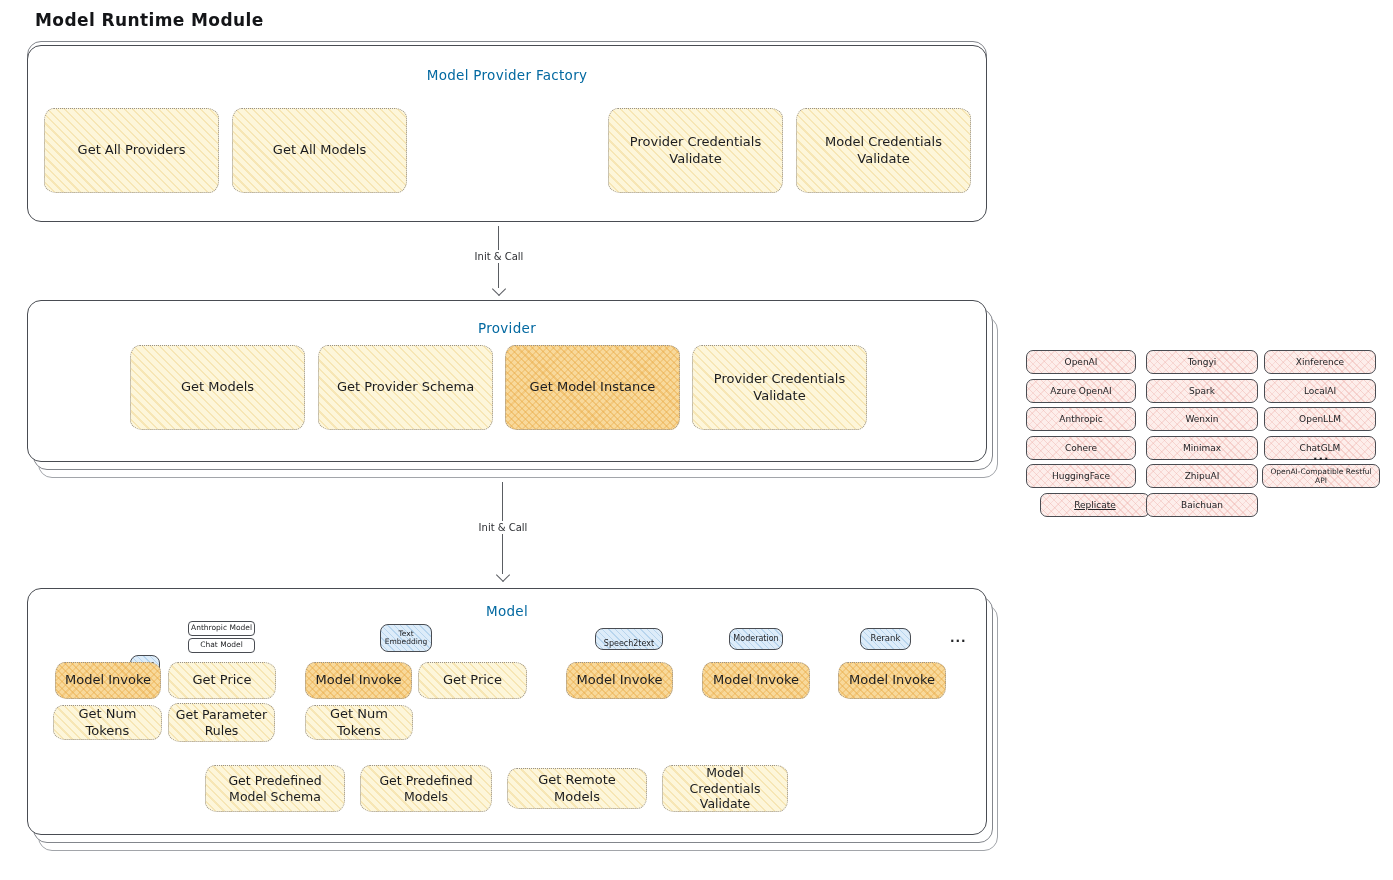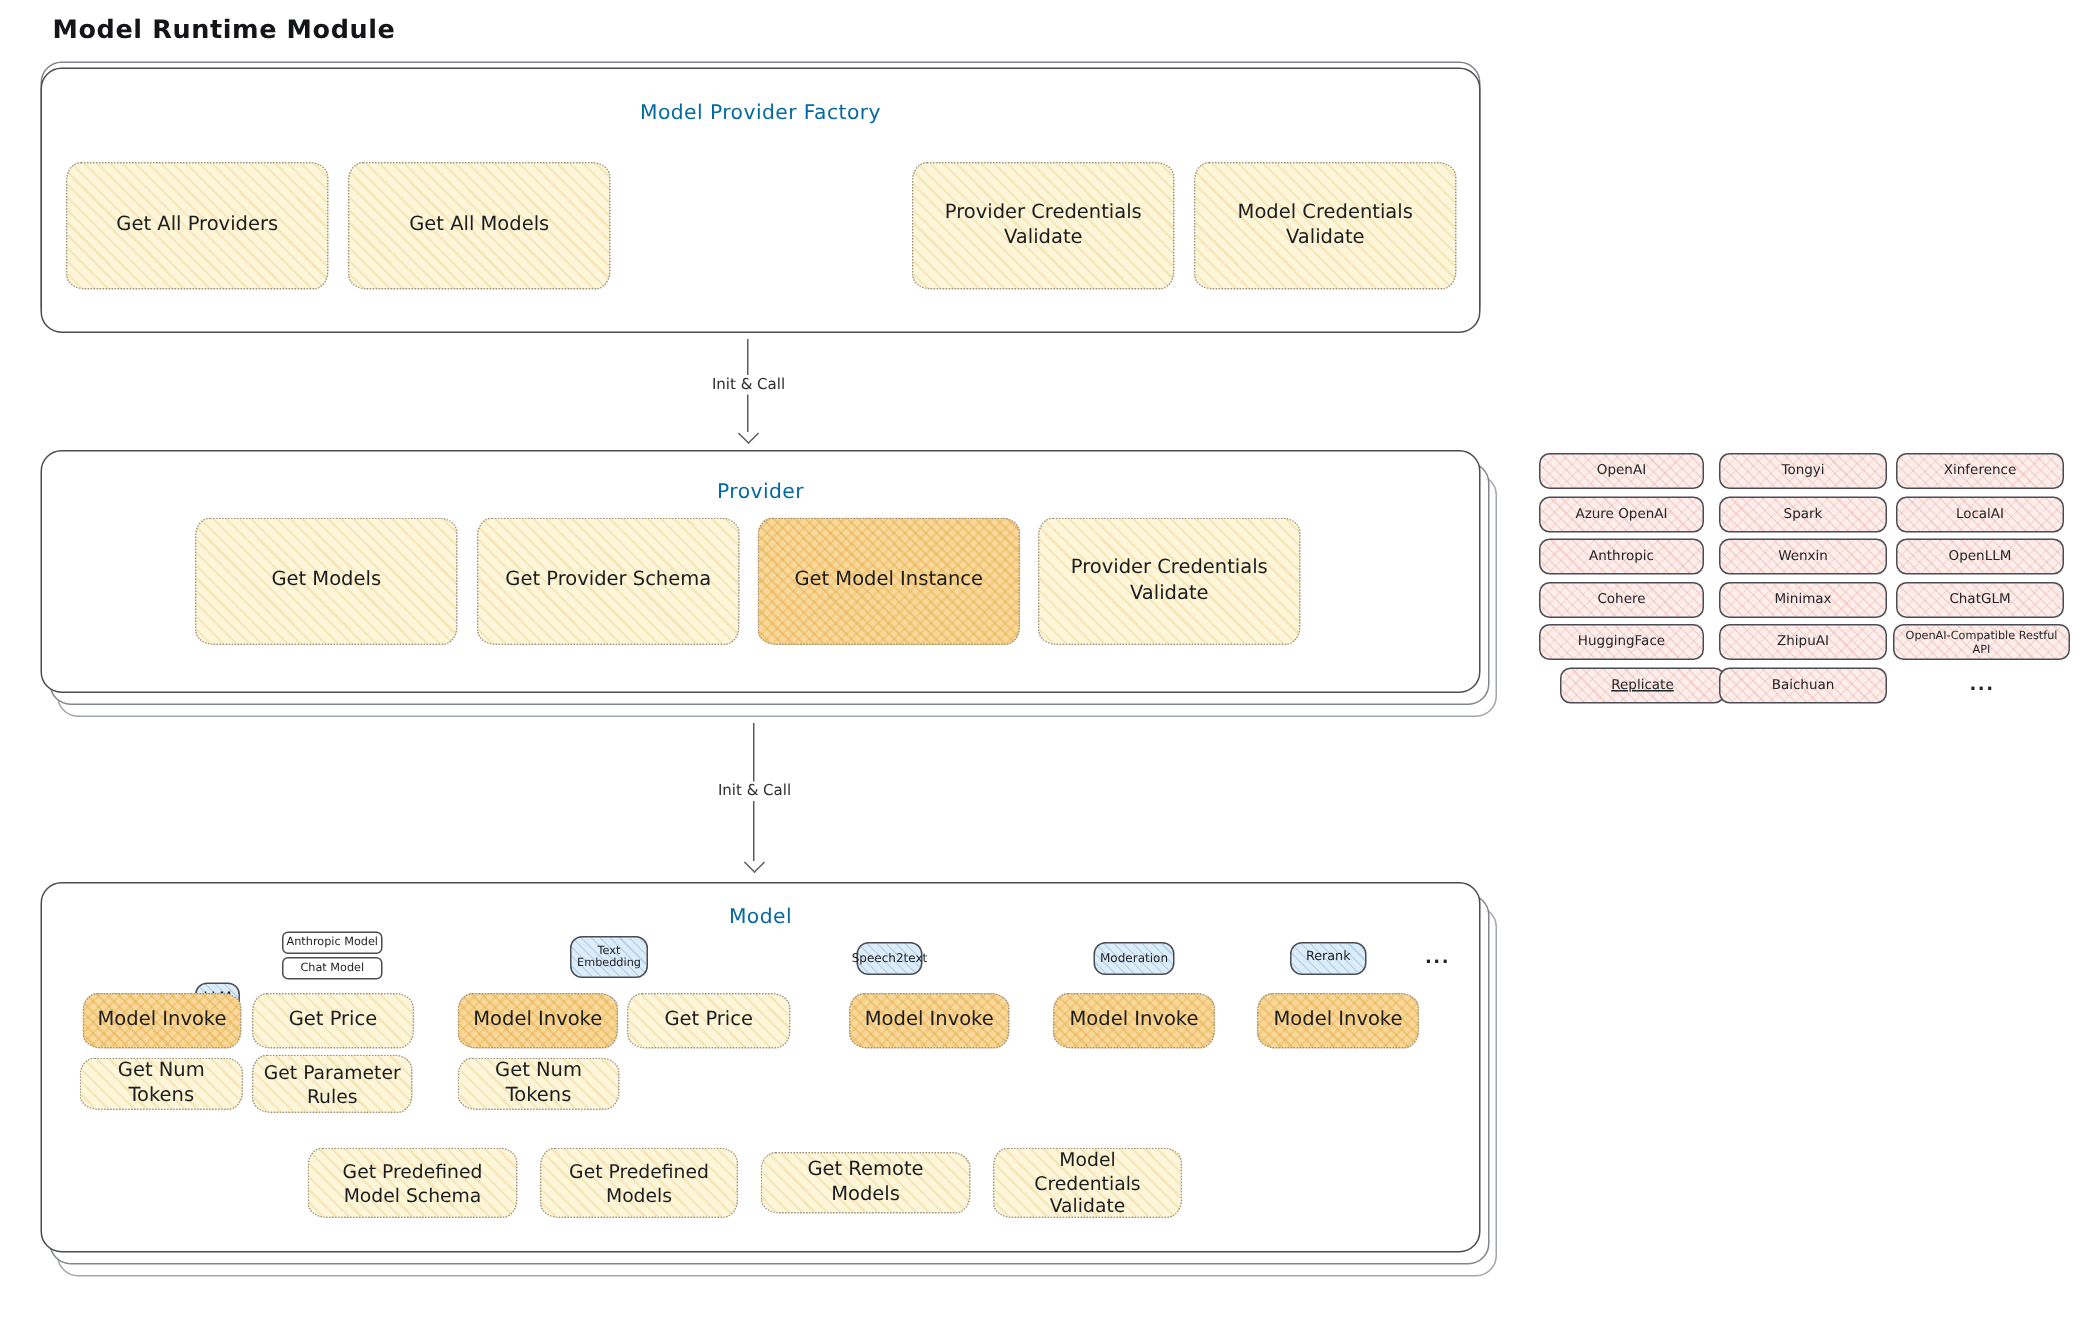--- a/index.html
+++ b/index.html
@@ -46,21 +46,21 @@
   }
 
   
   .pcell {
     position:absolute; display:flex; align-items:center; justify-content:center;
     height:24px; font-size:9px; font-weight:500; color:#232427; text-align:center;
     background-color:#fdeeeb;
     background-image:
       repeating-linear-gradient(45deg, rgba(236,168,162,.40) 0 1px, transparent 1px 5px),
       repeating-linear-gradient(-45deg, rgba(236,168,162,.28) 0 1px, transparent 1px 6px);
-    border:1.3px solid #494c52; border-radius:7px; box-sizing:border-box; padding:0 3px;
+    border:1.3px solid #494c52; border-radius:7px; box-sizing:border-box; padding:0 3px;margin-top:48px;
   }
 
   
   .tag {
     position:absolute; display:flex; align-items:center; justify-content:center;
     text-align:center; font-weight:500; color:#1d1e21;
     background-color:#ddecf9;
     background-image:repeating-linear-gradient(45deg, rgba(140,186,224,.45) 0 1px, transparent 1px 4.5px);
     border:1.2px solid #494c52; border-radius:8px; box-sizing:border-box; line-height:1.1;
   }
@@ -196,21 +196,21 @@
   </div>
   <div class="tag plain" style="left:188px; top:621px; width:67px; height:15px; font-size:7.5px;">
     <span>Anthropic Model</span>
   </div>
   <div class="tag plain" style="left:188px; top:638px; width:67px; height:15px; font-size:7.5px;">
     <span>Chat Model</span>
   </div>
   <div class="tag" style="left:380px; top:624px; width:52px; height:28px; font-size:7.5px; padding:0 4px;">
     <span>Text Embedding</span>
   </div>
-  <div class="tag" style="left:571px; top:628px; width:44px; height:22px; font-size:8px;">
+  <div class="tag" style="left:595px; top:628px; width:68px; height:22px; font-size:8px;align-items:flex-end;">
     <span>Speech2text</span>
   </div>
   <div class="tag" style="left:729px; top:628px; width:54px; height:22px; font-size:8px;">
     <span>Moderation</span>
   </div>
   <div class="tag" style="left:860px; top:628px; width:51px; height:22px; font-size:8.5px;">
     <span>Rerank</span>
   </div>
   <div class="ellipsis" style="left:950px; top:631px;">...</div>
 

